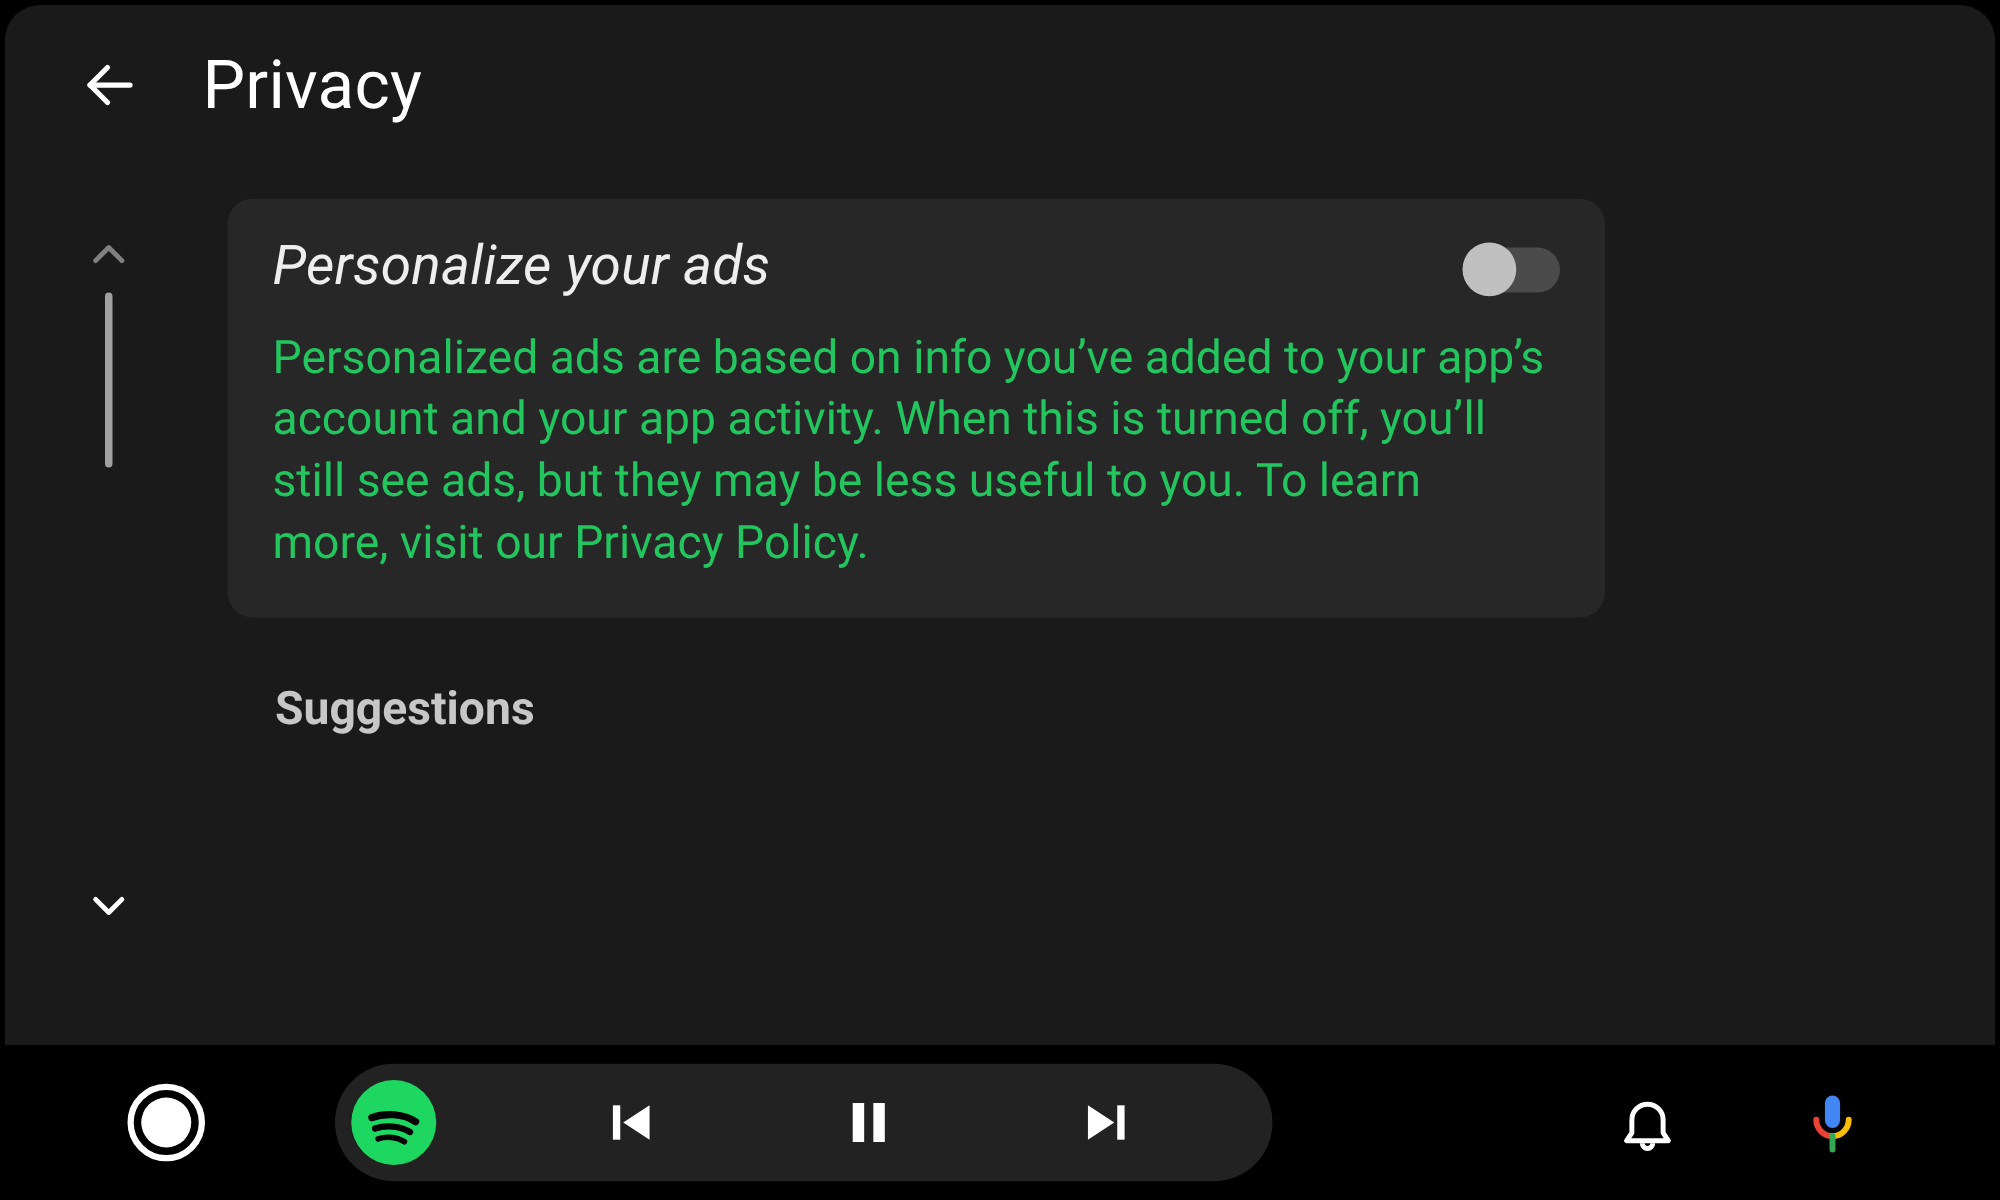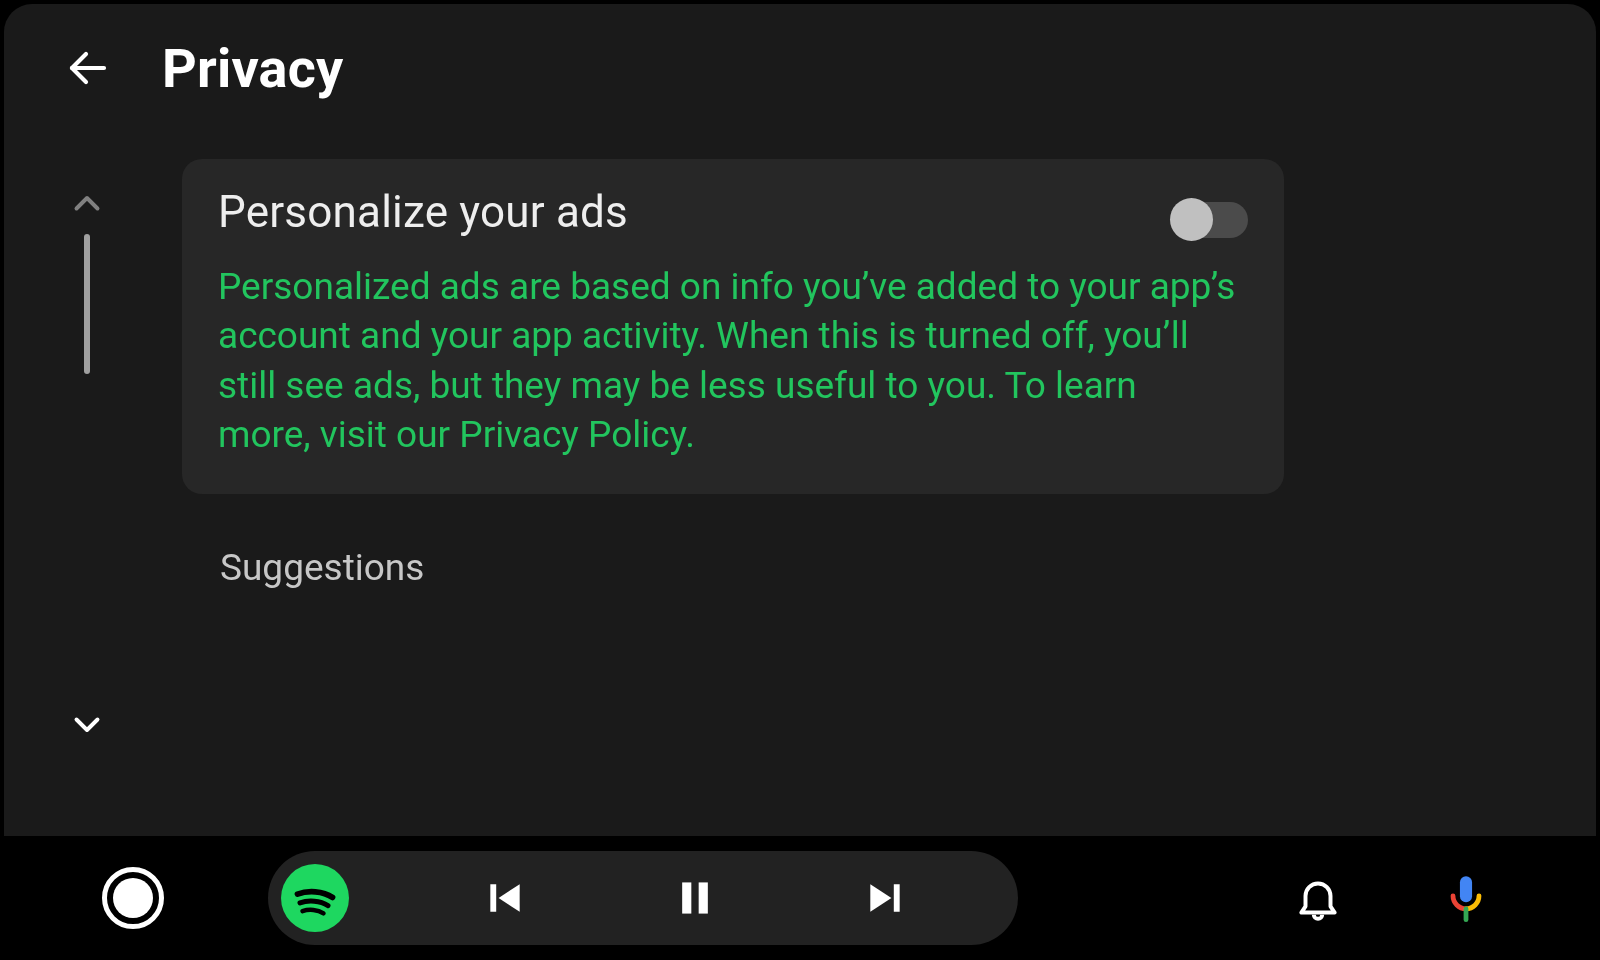--- a/index.html
+++ b/index.html
@@ -44,21 +44,21 @@
     display: flex;
     align-items: center;
     justify-content: center;
     color: #fff;
     cursor: pointer;
   }
 
   .header-title {
     color: #fff;
     font-size: 54px;
-    font-weight: 700;
+    font-weight: 400;
     letter-spacing: 0.2px;
   }
 
   
   .scroll-col {
     position: absolute;
     left: 63px;
     top: 180px;
     width: 40px;
     height: 560px;
@@ -100,22 +100,23 @@
   .card {
     background: #272727;
     border-radius: 20px;
     padding: 28px 36px 34px 36px;
     position: relative;
     box-sizing: border-box;
   }
 
   .card-row {
     display: flex;
-    align-items: flex-end;
+    align-items: center;
     justify-content: space-between;
+    font-style: italic;
   }
 
   .card-title {
     color: #eeeeee;
     font-size: 44px;
     font-weight: 400;
     letter-spacing: 0.2px;
     line-height: 1.15;
   }
 
@@ -144,20 +145,21 @@
     line-height: 1.34;
     padding-top: 24px;
     padding-right: 10px;
   }
 
   .section-label {
     color: #c7c7c7;
     font-size: 37px;
     padding-left: 38px;
     padding-top: 52px;
+    font-weight: bold;
   }
 
   
   .navbar {
     position: absolute;
     left: 0;
     right: 0;
     bottom: 0;
     height: 124px;
     background: #000;

